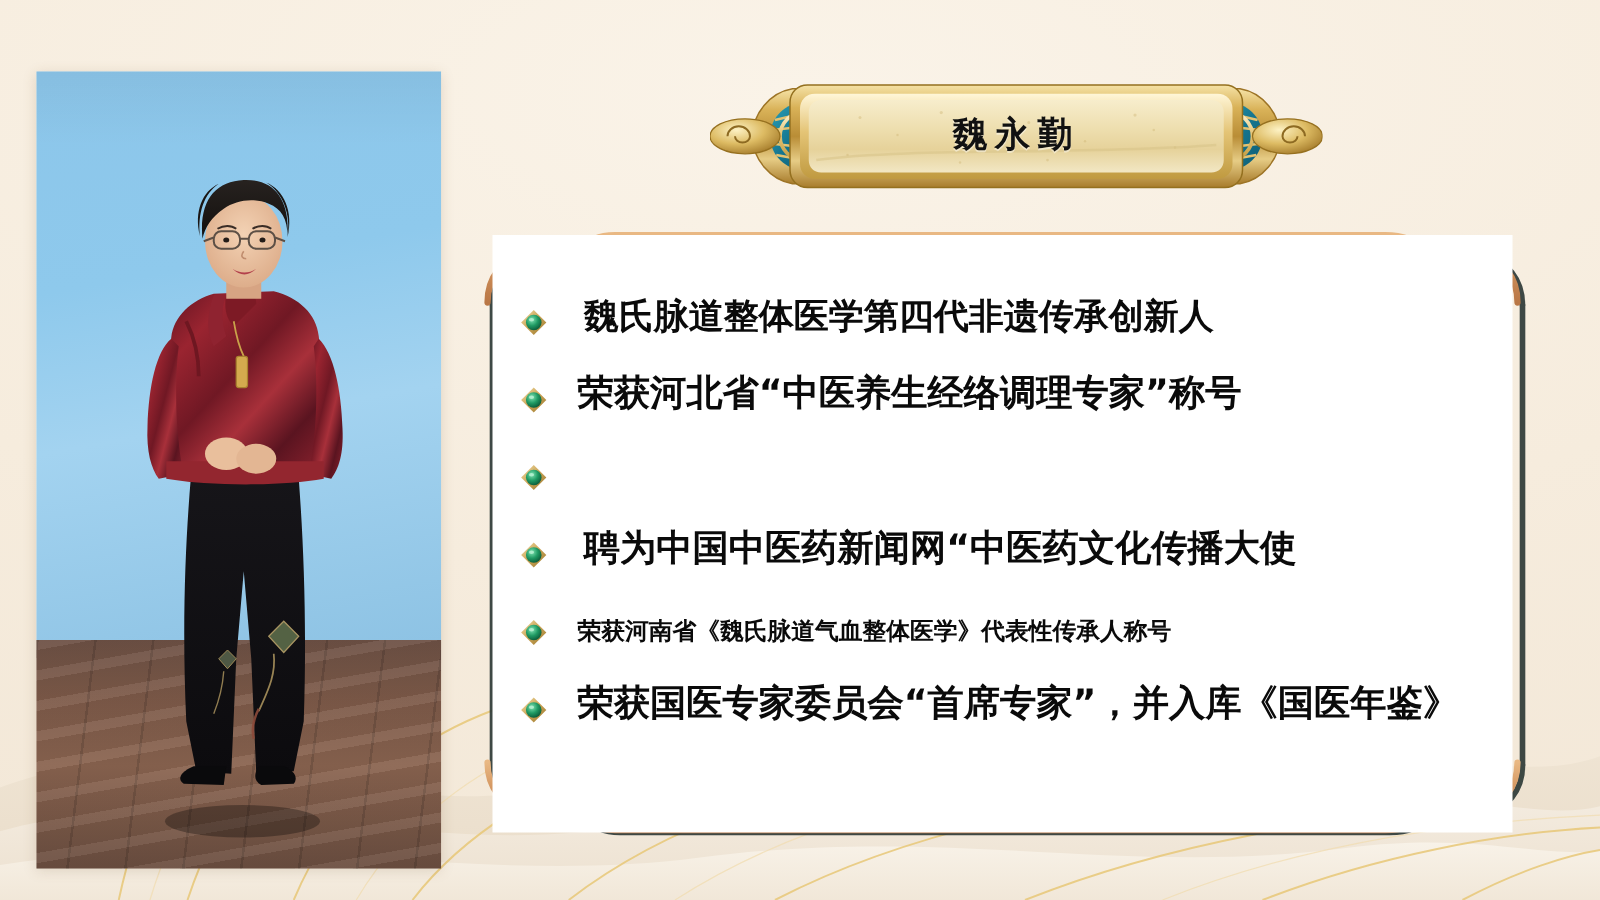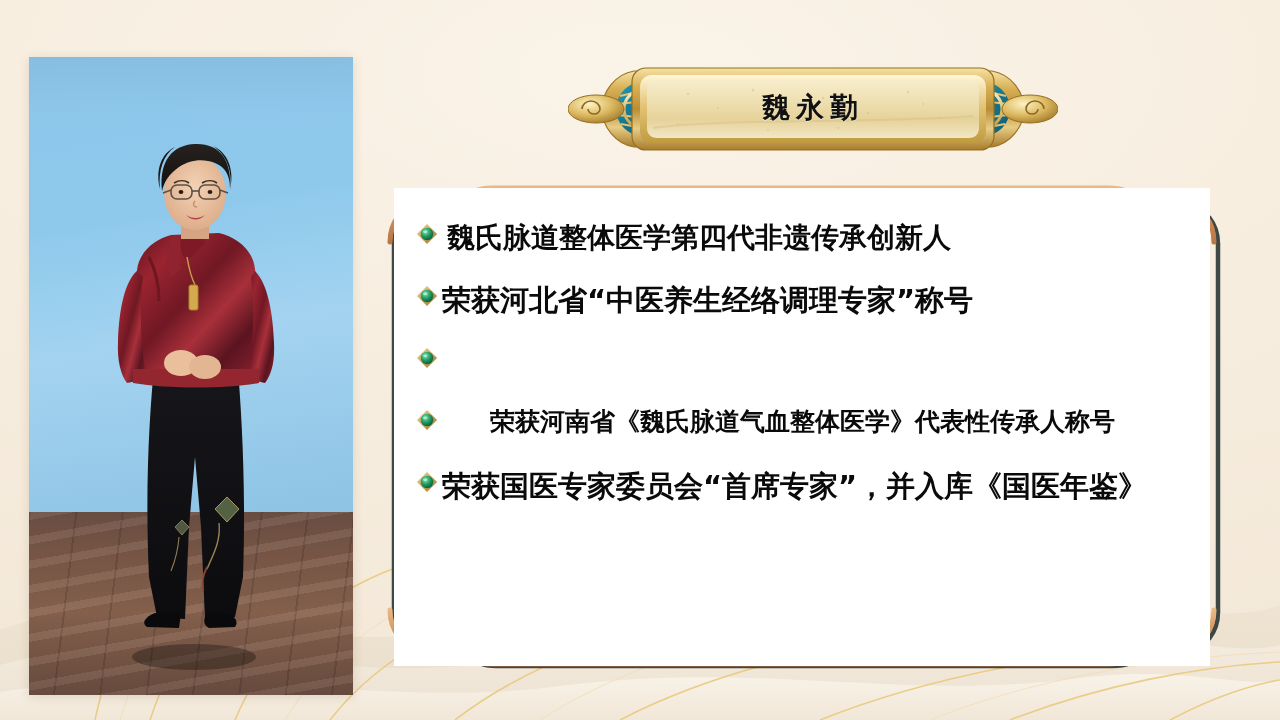--- a/index.html
+++ b/index.html
@@ -72,39 +72,39 @@
     position:absolute; left:22px; top:16px; right:22px; bottom:18px;
     background:#ffffff;
   }
   #bullet-list{
     position:absolute; left:0; top:0; right:0; bottom:0;
     padding:34px 16px 20px 22px;
     display:flex; flex-direction:column; justify-content:flex-start;
     gap:16px;
   }
   .bullet-row{
-    display:flex; align-items:flex-start; gap:4px;
+    display:flex; align-items:flex-end; gap:24px;
     min-height:46px;
   }
   .gem{
     flex:0 0 auto; width:22px; height:22px; position:relative; top:1px;
   }
   .bullet-text{
     font-family:"DejaVu Sans","Liberation Sans",sans-serif;
     font-weight:bold;
     font-size:29px;
     line-height:1.12;
     color:#0a0a0a;
     white-space:nowrap;
   }
   .bullet-row.r1 .bullet-text{ font-size:28px; margin-left:5px; }
   .bullet-row.r2 .bullet-text{ font-size:29px; }
   .bullet-row.r3 .bullet-text{ font-size:30px; }
   .bullet-row.r4 .bullet-text{ font-size:29px; margin-left:5px; }
-  .bullet-row.r5 .bullet-text{ font-size:25px;margin-left:48px; }
+  .bullet-row.r5 .bullet-text{ font-size:19px; }
   .bullet-row.r6 .bullet-text{ font-size:29px; }
 </style>
 </head>
 <body>
 
 <div id="bg-base"></div>
 
 <svg id="bg-mountains" viewBox="0 0 1280 300" preserveAspectRatio="none">
   <defs>
     <linearGradient id="mg1" x1="0" y1="0" x2="0" y2="1">
@@ -422,20 +422,28 @@
       </div>
 
       <div class="bullet-row r3">
         <svg class="gem" viewBox="0 0 24 24">
           <path d="M12,1 L23,12 L12,23 L1,12 Z" fill="url(#gset)"></path>
           <circle cx="12" cy="12" r="6.8" fill="url(#gemg)"></circle>
           <ellipse cx="10" cy="9.6" rx="2.3" ry="1.5" fill="#bdf3d6" opacity=".8"></ellipse>
         </svg>
       </div>
 
+      <div class="bullet-row r4">
+        <svg class="gem" viewBox="0 0 24 24">
+          <path d="M12,1 L23,12 L12,23 L1,12 Z" fill="url(#gset)"></path>
+          <circle cx="12" cy="12" r="6.8" fill="url(#gemg)"></circle>
+          <ellipse cx="10" cy="9.6" rx="2.3" ry="1.5" fill="#bdf3d6" opacity=".8"></ellipse>
+        </svg>
+        <span class="bullet-text">聘为中国中医药新闻网“中医药文化传播大使</span>
+      </div>
 
       <div class="bullet-row r5">
         <svg class="gem" viewBox="0 0 24 24">
           <path d="M12,1 L23,12 L12,23 L1,12 Z" fill="url(#gset)"></path>
           <circle cx="12" cy="12" r="6.8" fill="url(#gemg)"></circle>
           <ellipse cx="10" cy="9.6" rx="2.3" ry="1.5" fill="#bdf3d6" opacity=".8"></ellipse>
         </svg>
         <span class="bullet-text">荣获河南省《魏氏脉道气血整体医学》代表性传承人称号</span>
       </div>
 

